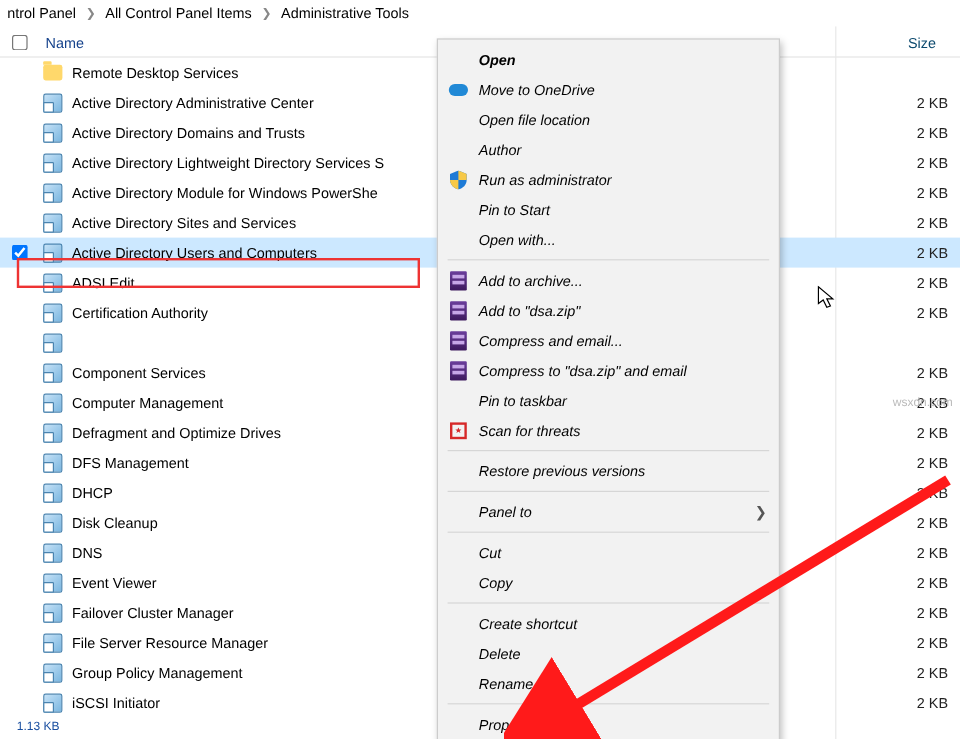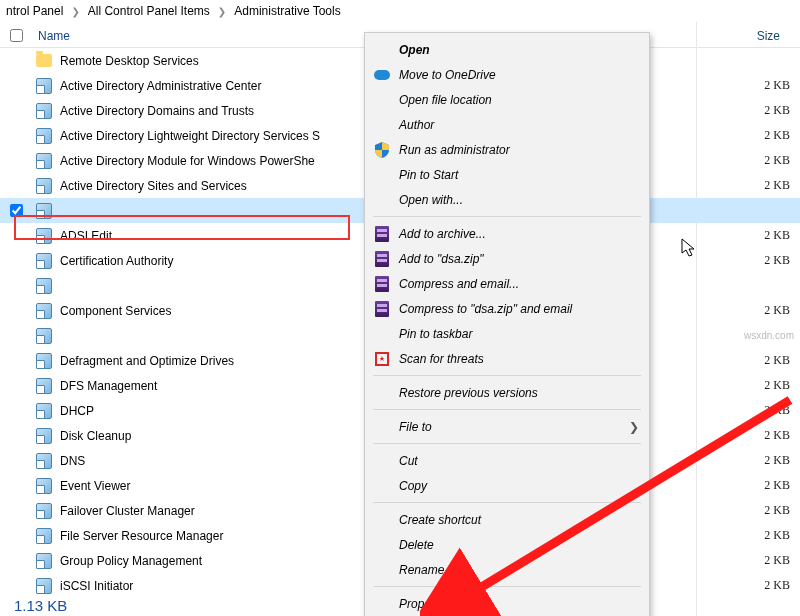--- a/index.html
+++ b/index.html
@@ -38,29 +38,29 @@
   .row {
     display: flex;
     align-items: center;
     height: 25px;
     padding-left: 10px;
   }
   .row.selected { background: #cce8ff; }
   .row .checkbox { width: 24px; display:flex; align-items:center; }
   .row .icon { width: 20px; display:flex; align-items:center; justify-content:center; }
   .row .name { flex: 1; padding-left: 6px; white-space: nowrap; overflow: hidden; text-overflow: ellipsis; }
-  .row .size { width: 60px; text-align:right; padding-right:10px; color:#222;font-family:Liberation Serif, serif; }
+  .row .size { width: 60px; text-align:right; padding-right:10px; color:#222; }
   .folder-icon { width:16px; height:13px; background:#ffd86b; border-radius:2px; position:relative; }
   .folder-icon::before { content:""; position:absolute; top:-3px; left:0; width:7px; height:3px; background:#ffd86b; border-radius:1px 1px 0 0;}
   .shortcut-icon { width:16px; height:16px; background:linear-gradient(135deg,#c6e2f7,#7ab6e0); border:1px solid #4a84b0; border-radius:2px; position:relative;}
   .shortcut-icon::after{content:""; position:absolute; bottom:-1px; left:-1px; width:7px;height:7px;background:#fff;border:1px solid #4a84b0;border-radius:1px;}
   .status-bar {
     position: absolute; bottom: 0; left:0; right:0;
     height: 22px; display:flex; align-items:center;
-    padding: 0 14px; font-size:15px; color:#1a4fa0;
+    padding: 0 14px; font-size:10px; color:#1a4fa0;
   }
   .highlight-box {
     position: absolute;
     border: 2px solid #e33;
     pointer-events: none;
   }
   .context-menu {
     position: absolute;
     left: 364px;
     top: 32px;
@@ -174,20 +174,21 @@
       <div style="width: 318px;"></div>
       <div class="size">2 KB</div>
     </div>
     <div class="row selected">
       <div class="checkbox">
         <input type="checkbox" checked="" style="">
       </div>
       <div class="icon">
         <span class="shortcut-icon"></span>
       </div>
+      <div class="name">Active Directory Users and Computers</div>
       <div style="width: 318px;"></div>
       <div class="size">2 KB</div>
     </div>
     <div class="row">
       <div class="checkbox"></div>
       <div class="icon">
         <span class="shortcut-icon"></span>
       </div>
       <div class="name">ADSI Edit</div>
       <div style="width: 318px;"></div>
@@ -217,20 +218,21 @@
       </div>
       <div class="name">Component Services</div>
       <div style="width: 318px;"></div>
       <div class="size">2 KB</div>
     </div>
     <div class="row">
       <div class="checkbox"></div>
       <div class="icon">
         <span class="shortcut-icon"></span>
       </div>
+      <div class="name">Computer Management</div>
       <div style="width: 318px;"></div>
       <div class="size">2 KB</div>
     </div>
     <div class="row">
       <div class="checkbox"></div>
       <div class="icon">
         <span class="shortcut-icon"></span>
       </div>
       <div class="name">Defragment and Optimize Drives</div>
       <div style="width: 318px;"></div>
@@ -394,21 +396,21 @@
       <span class="label">Scan for threats</span>
     </div>
   <div class="menu-sep"></div>
   <div class="menu-item">
       <span class="micon"></span>
       <span class="label">Restore previous versions</span>
     </div>
   <div class="menu-sep"></div>
   <div class="menu-item">
       <span class="micon"></span>
-      <span class="label">File to</span>
+      <span class="label">Panel to</span>
       <span class="arrow">❯</span>
     </div>
   <div class="menu-sep"></div>
   <div class="menu-item">
       <span class="micon"></span>
       <span class="label">Cut</span>
     </div>
   <div class="menu-item">
       <span class="micon"></span>
       <span class="label">Copy</span>

